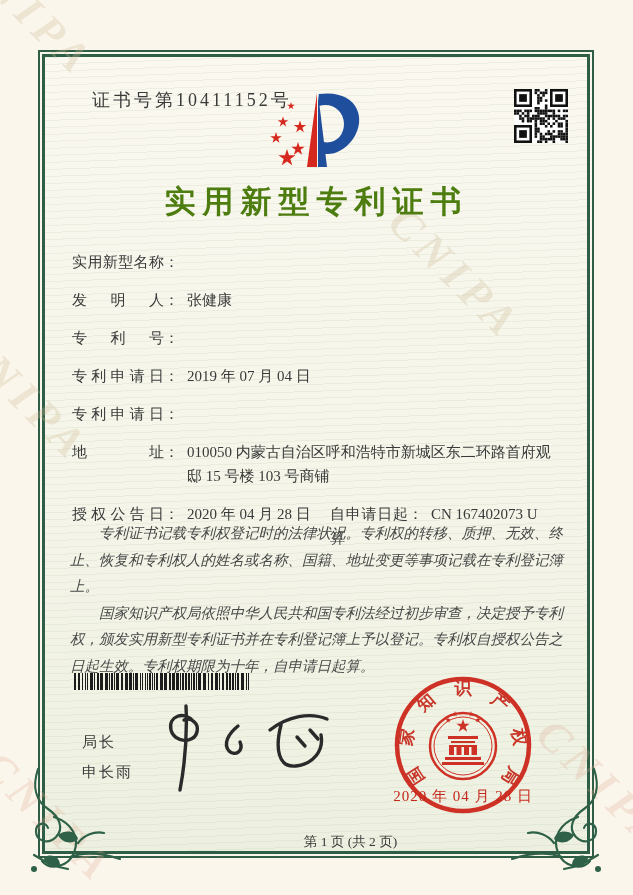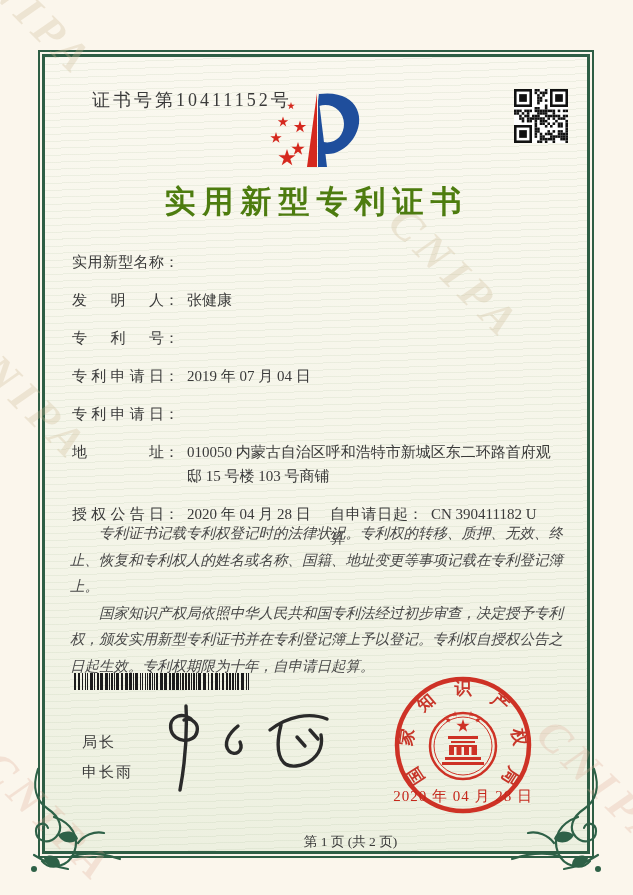--- a/index.html
+++ b/index.html
@@ -268,21 +268,21 @@
         <span class="fcolon">：</span>
       <span class="fvalue">010050 内蒙古自治区呼和浩特市新城区东二环路首府观邸 15 号楼 103 号商铺</span>
     </div>
     <div class="frow">
       <span class="flabel">授权公告日</span>
         <span class="fcolon">：</span>
       <span class="fvalue">2020 年 04 月 28 日</span>
       <span class="pair2">
         <span class="flabel" style="width:78px">自申请日起算</span>
           <span class="fcolon">：</span>
-        <span class="fvalue">CN 390411182 U</span>
+        <span class="fvalue">CN 167402073 U</span>
       </span>
     </div>
   </div>
 
   <div class="abs bodytext">
     <p>专利证书记载专利权登记时的法律状况。专利权的转移、质押、无效、终止、恢复和专利权人的姓名或名称、国籍、地址变更等事项记载在专利登记簿上。</p>
     <p>国家知识产权局依照中华人民共和国专利法经过初步审查，决定授予专利权，颁发实用新型专利证书并在专利登记簿上予以登记。专利权自授权公告之日起生效。专利权期限为十年，自申请日起算。</p>
   </div>
 
   <svg class="abs barcode" width="180" height="17" viewBox="0 0 180 17" id="barcode">

